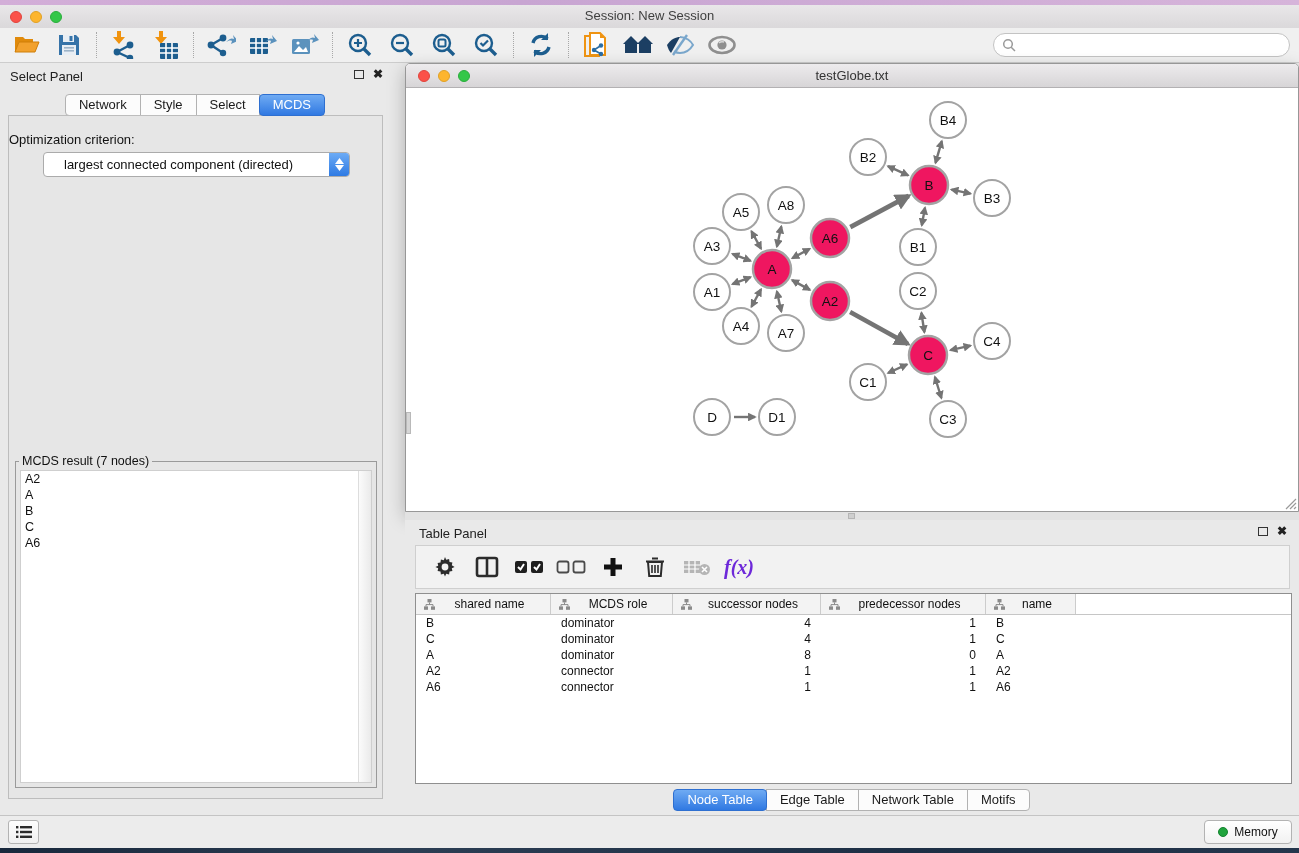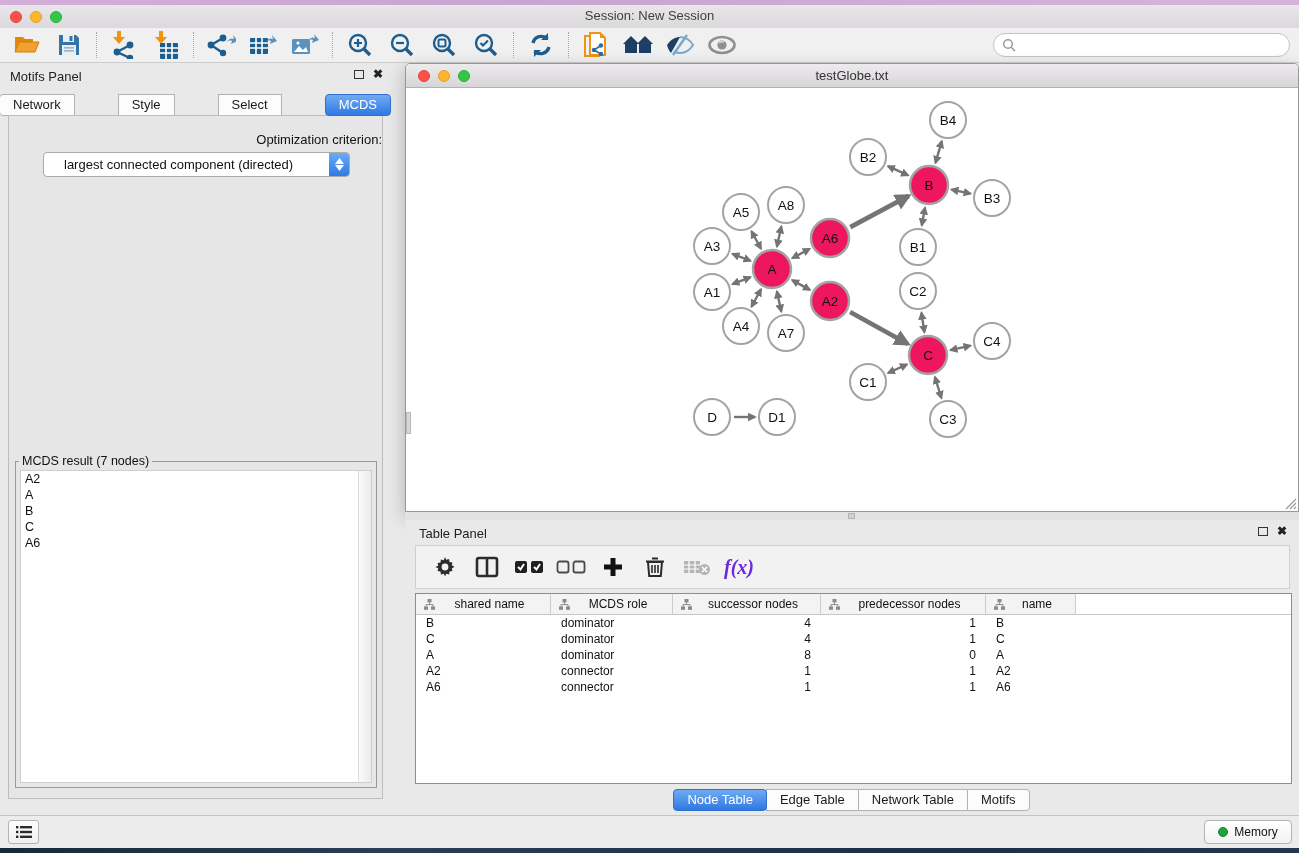--- a/index.html
+++ b/index.html
@@ -35,31 +35,31 @@
   .search-wrap input { border:none; outline:none; flex:1; height:18px; font-size:12px; background:transparent; }
 
   
   .control-panel { position:absolute; left:0; top:63px; width:391px; height:752px; background:#e9e9e9; }
   .panel-head { position:relative; height:26px; }
   .panel-title { position:absolute; left:10px; top:6px; font-size:13px; color:#222; }
   .panel-btns { position:absolute; right:8px; top:6px; display:flex; gap:9px; align-items:center; }
   .float-btn { width:10px; height:9px; border:1.5px solid #333; display:inline-block; }
   .close-btn { font-size:12px; font-weight:bold; color:#222; line-height:10px; }
 
-  .seg-tabs { position:absolute; left:0; right:0; top:31px; display:flex; justify-content:space-between; }
+  .seg-tabs { position:absolute; left:0; right:0; top:31px; display:flex; justify-content:center; }
   .seg-tab { border:1px solid #b2b2b2; background:#fcfcfc; font-size:13px; padding:2px 13px 3px;
     margin-left:-1px; color:#1a1a1a; position:relative; }
   .seg-tab:first-child { border-radius:4px 0 0 4px; }
   .seg-tab:last-child { border-radius:0 4px 4px 0; }
   .seg-tab.active { background:linear-gradient(#6fabf3,#3079e2); color:#fff; border:1px solid #2e6fd0;
     border-radius:4px; z-index:2; }
 
   .cp-content { position:absolute; left:8px; top:52px; width:375px; height:684px;
     background:#e6e6e6; border:1px solid #bdbdbd; }
-  .opt-label { position:absolute; left:0; right:0; top:16px; text-align:right; font-size:13px; color:#111; }
+  .opt-label { position:absolute; left:0; right:0; top:16px; text-align:left; font-size:13px; color:#111; }
   .opt-select { position:absolute; left:34px; top:36px; width:307px; height:25px; background:#fff;
     border:1px solid #ababab; border-radius:4px; display:flex; align-items:center; }
   .opt-select .val { flex:1; font-size:13px; padding-left:20px; color:#111; white-space:nowrap; }
   .opt-select .stepper { width:20px; height:23px; border-radius:0 3px 3px 0;
     background:linear-gradient(#6cabf5,#2e7ae3); display:flex; flex-direction:column; align-items:center; justify-content:center; gap:1px; }
   .stepper svg { display:block; }
   .btn-row { position:absolute; left:0; right:0; top:74px; display:flex; justify-content:center; gap:12px; }
   .push-btn { font-size:13px; color:#111; background:linear-gradient(#ffffff,#f2f2f2);
     border:1px solid #b3b3b3; border-radius:4px; padding:3px 15px 4px; font-family:"Liberation Sans",sans-serif; }
 
@@ -281,21 +281,21 @@
       <svg width="14" height="14" viewBox="0 0 14 14">
           <circle cx="6" cy="6" r="4.3" fill="none" stroke="#9a9a9a" stroke-width="1.5"></circle>
           <path d="M9.2 9.2L13 13" stroke="#9a9a9a" stroke-width="1.5"></path>
         </svg>
       <input type="text" value="" style="">
     </div>
   </div>
 
   <div class="control-panel">
     <div class="panel-head">
-      <span class="panel-title">Motifs Panel</span>
+      <span class="panel-title">Select Panel</span>
       <span class="panel-btns">
         <span class="float-btn"></span>
         <span class="close-btn">✖</span>
       </span>
     </div>
     <div class="seg-tabs">
         <span class="seg-tab">Network</span>
         <span class="seg-tab">Style</span>
         <span class="seg-tab">Select</span>
         <span class="seg-tab active">MCDS</span>

